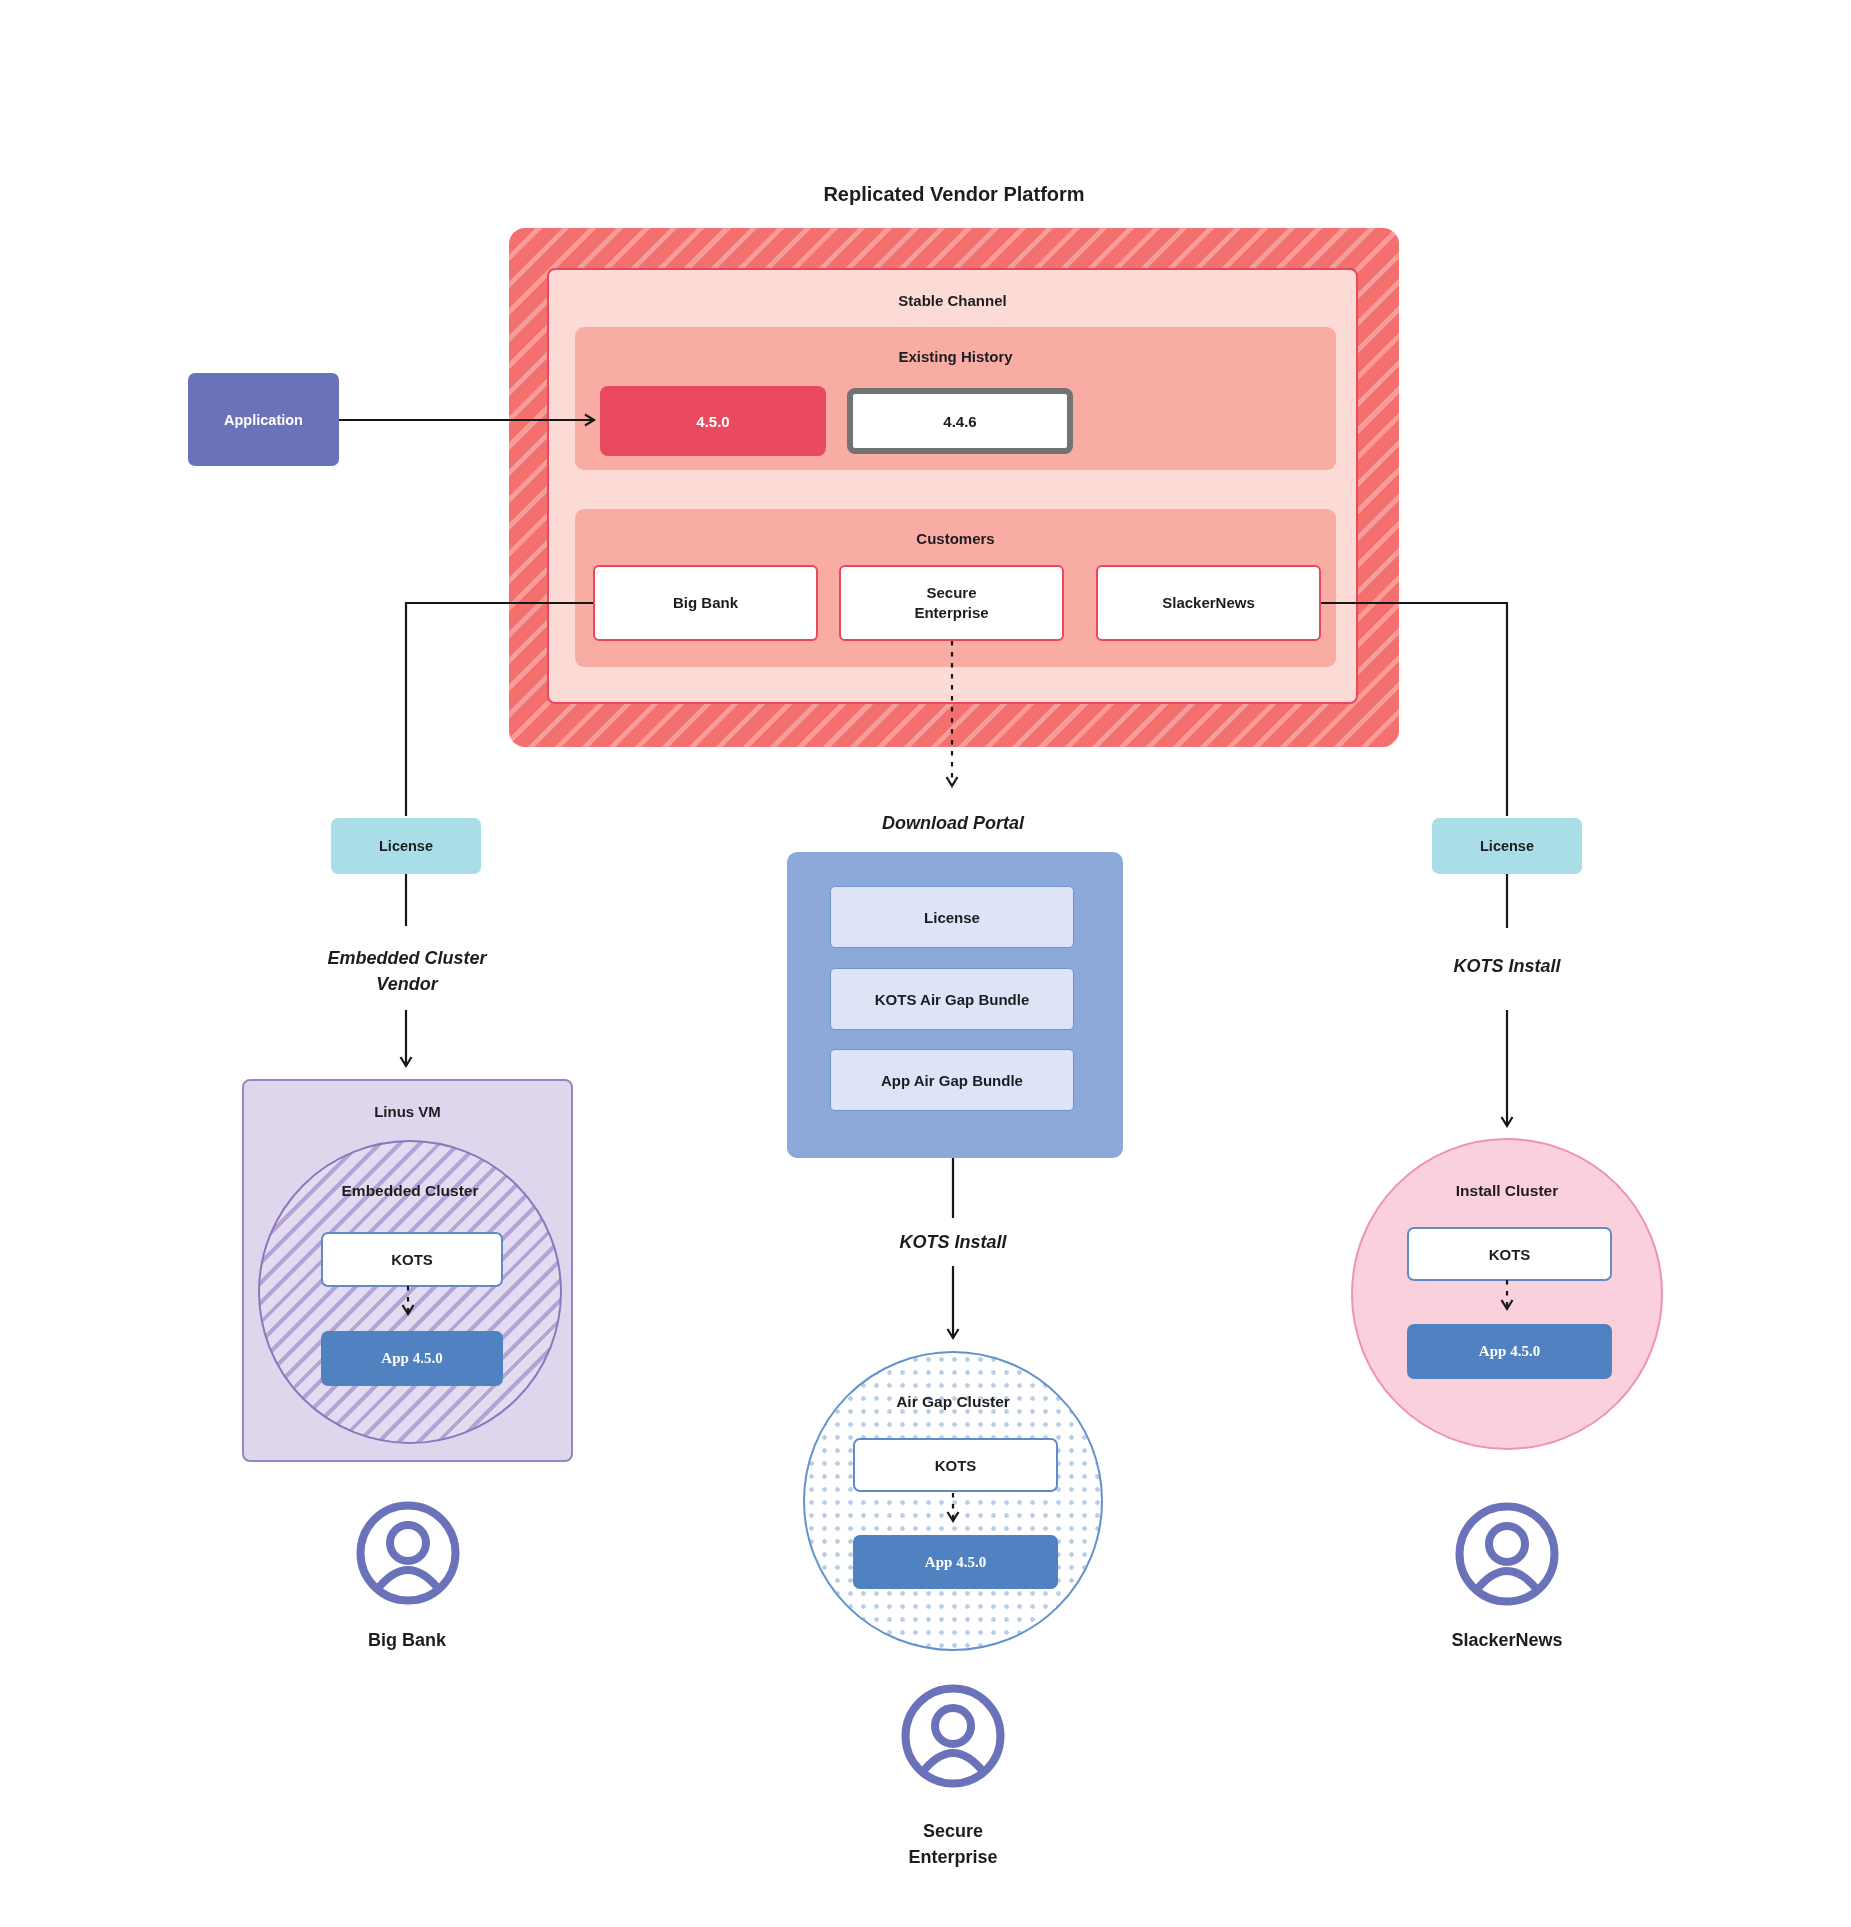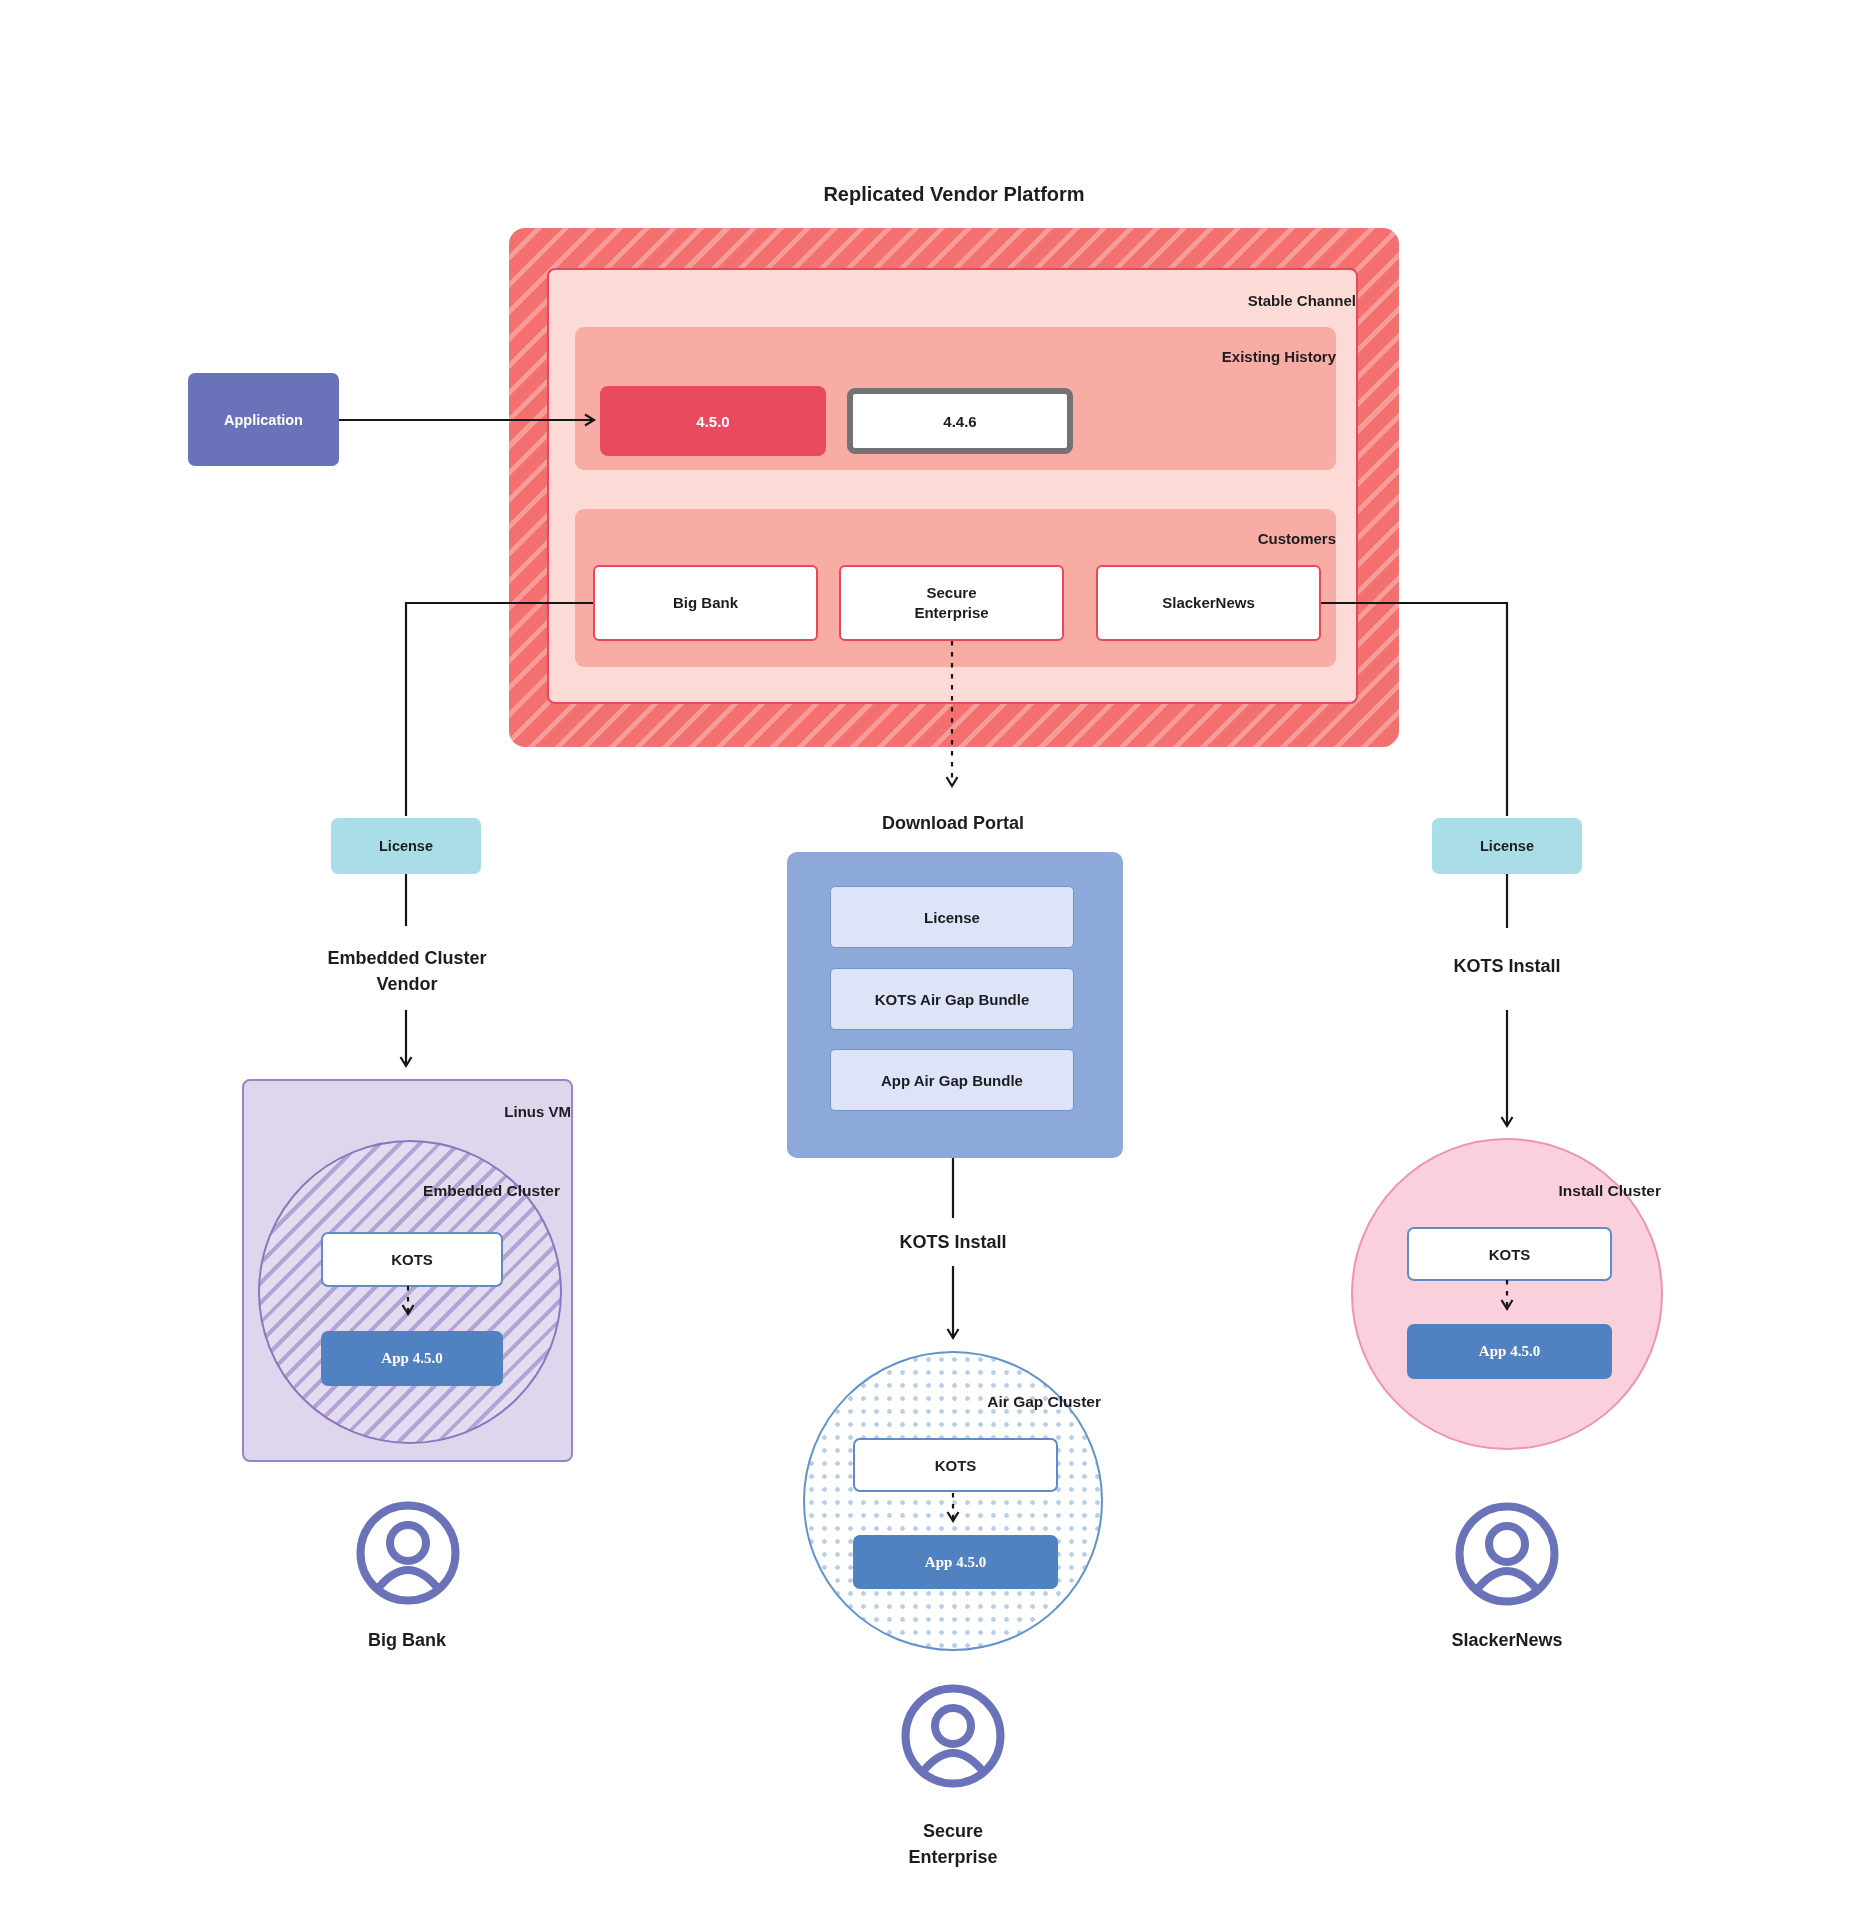--- a/index.html
+++ b/index.html
@@ -14,21 +14,21 @@
   .diagram-title { left:704px; top:183px; width:500px; font-size:20px; font-weight:600; text-align:center; }
 
   .outer-hatch {
     left:509px; top:228px; width:890px; height:519px; border-radius:16px;
     background:repeating-linear-gradient(135deg,#f89c99 0 5px,#f4706e 5px 19px);
   }
   .stable-box {
     left:547px; top:268px; width:811px; height:436px; border-radius:8px;
     background:#fcdbd6; border:2.5px solid #e8475c; box-sizing:border-box;
   }
-  .sec-label { position:absolute; left:0; width:100%; text-align:right; font-size:15px; font-weight:600; }
+  .sec-label { position:absolute; left:0; width:100%; text-align:center; font-size:15px; font-weight:600; }
   .stable-label { top:22px; }
   .section {
     position:absolute; left:26px; width:761px; border-radius:9px; background:#f8aca4;
   }
   .release-sec { top:57px; height:143px; }
   .customers-sec { top:239px; height:158px; }
   .section .sec-label { top:21px; }
 
   .rel-node {
     position:absolute; display:flex; align-items:center; justify-content:center;
@@ -58,21 +58,21 @@
     display:flex; align-items:center; justify-content:center; font-size:14.5px; font-weight:600;
   }
   .kots-node {
     position:absolute; background:#ffffff; border:2px solid #5f8cc7; border-radius:7px;
     display:flex; align-items:center; justify-content:center; font-size:15px; font-weight:600; box-sizing:border-box;
   }
   .app-node {
     position:absolute; background:#5082c2; color:#ffffff; border-radius:7px;
     display:flex; align-items:center; justify-content:center; font-size:15px; font-weight:600;font-family:Liberation Serif, serif;
   }
-  .flow-label { font-size:18px; font-weight:600; text-align:center; line-height:26px; }
+  .flow-label { font-size:18px; font-weight:600; text-align:center; line-height:26px;font-style:italic; }
 
   
   .license-left { left:331px; top:818px; }
   .install-left { left:257px; top:945px; width:300px; }
   .install-left span { display:inline-block; max-width:190px; }
   .vm-box {
     left:242px; top:1079px; width:331px; height:383px; box-sizing:border-box;
     background:#ddd6ec; border:2px solid #9a84c8; border-radius:8px;
   }
   .vm-label { top:22px; }

